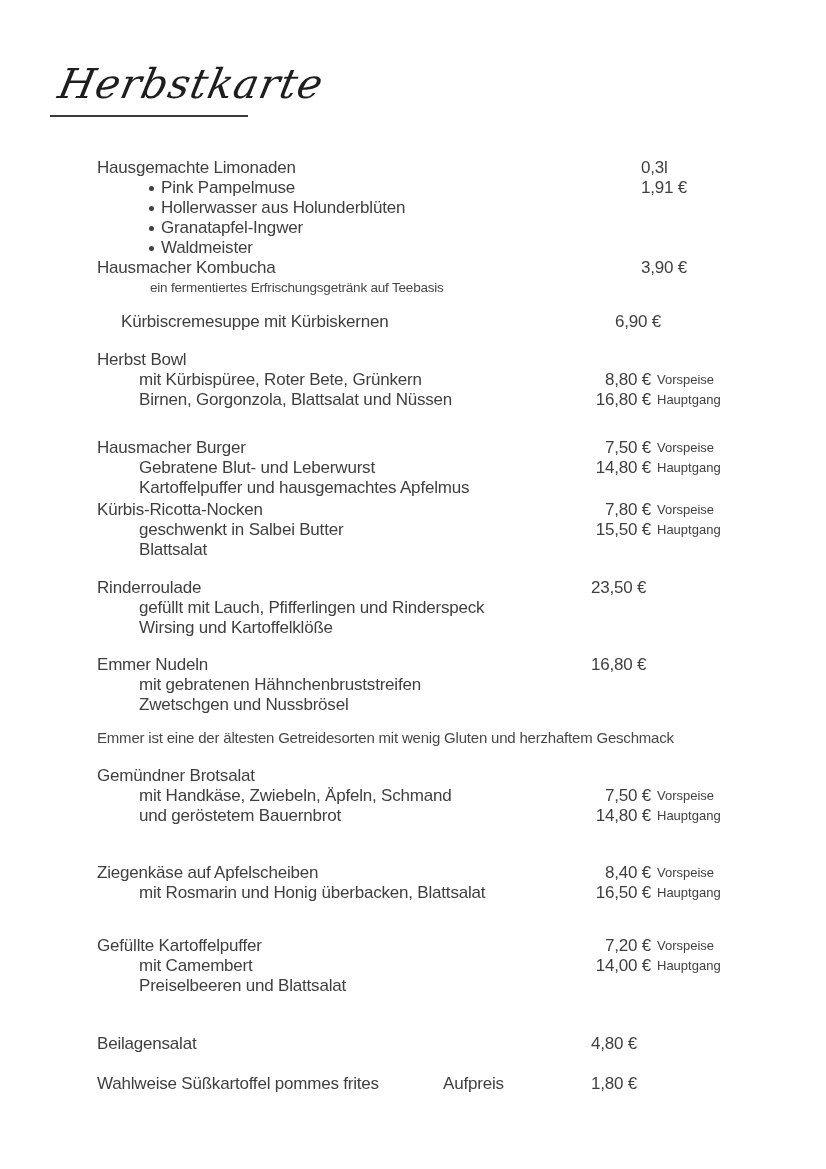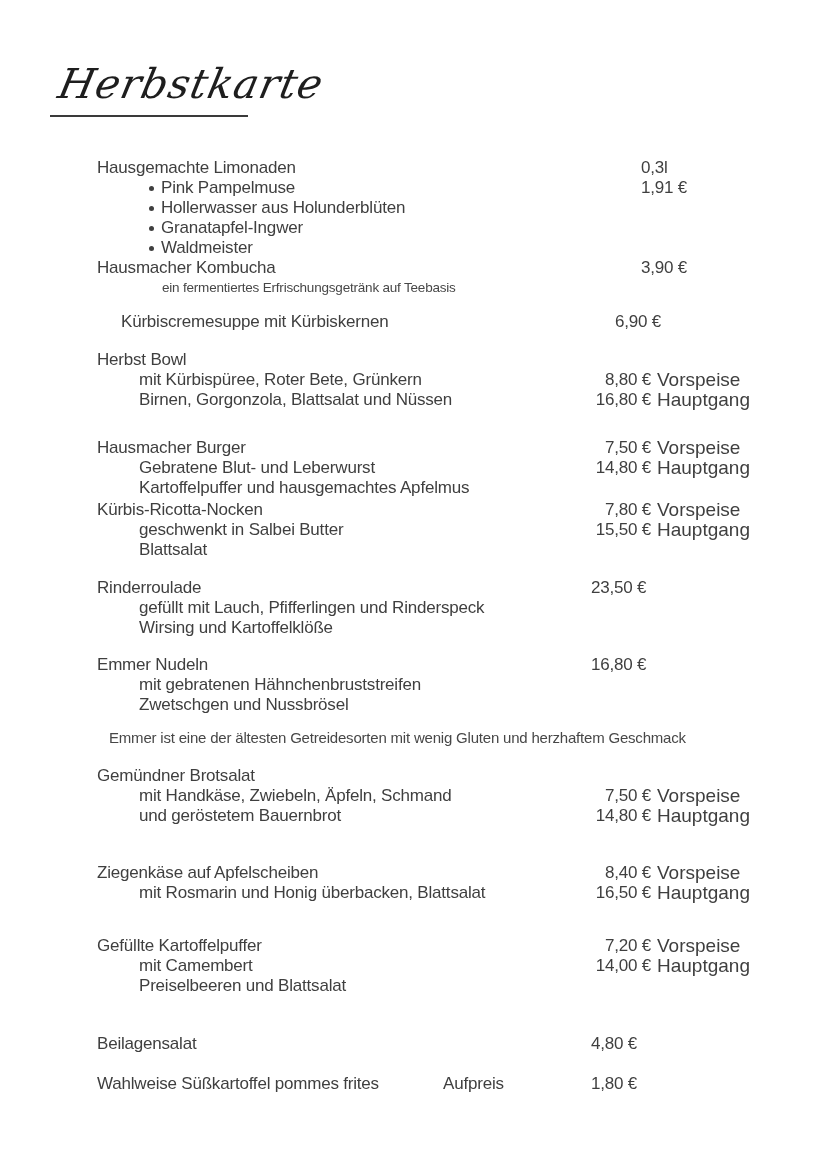--- a/index.html
+++ b/index.html
@@ -59,42 +59,42 @@
 
   .row {
     position: relative;
     height: 20px;
     line-height: 20px;
     font-size: 17px;
     letter-spacing: -0.2px;
     color: #3f3f3f;
     white-space: nowrap;
   }
-  .row.sm { height: 19px; line-height: 19px; margin-left: 12px; }
+  .row.sm { height: 19px; line-height: 19px; }
 
   .text { position: absolute; top: 0; white-space: nowrap; }
   .t-item   { left: 97px; }
   .t-desc   { left: 139px; }
   .t-bullet { left: 161px; }
   .t-small  { left: 150px; font-size: 13.5px; color: #474747; }
   .t-note   { left: 97px;  font-size: 15px; color: #474747; }
 
   .bullet {
     position: absolute;
     left: 149px; top: 8px;
     width: 5px; height: 5px;
     border-radius: 50%;
     background: #3f3f3f;
   }
 
   .price { position: absolute; top: 0; white-space: nowrap; }
   .p-drink   { left: 641px; }
   .p-solo    { left: 591px; }
   .p-labeled { left: 519px; width: 132px; text-align: right; }
-  .p-label   { position: absolute; left: 657px; top: 0; font-size: 19px; letter-spacing: 0; }
+  .p-label   { position: absolute; left: 657px; top: 0; font-size: 13px; letter-spacing: 0; }
   .p-mid     { position: absolute; left: 443px; top: 0; }
 </style>
 </head>
 <body>
 
 <div class="page">
   <h1 class="title">Herbstkarte</h1>
   <div class="title-underline"></div>
   <div class="menu">
       <div class="section">

